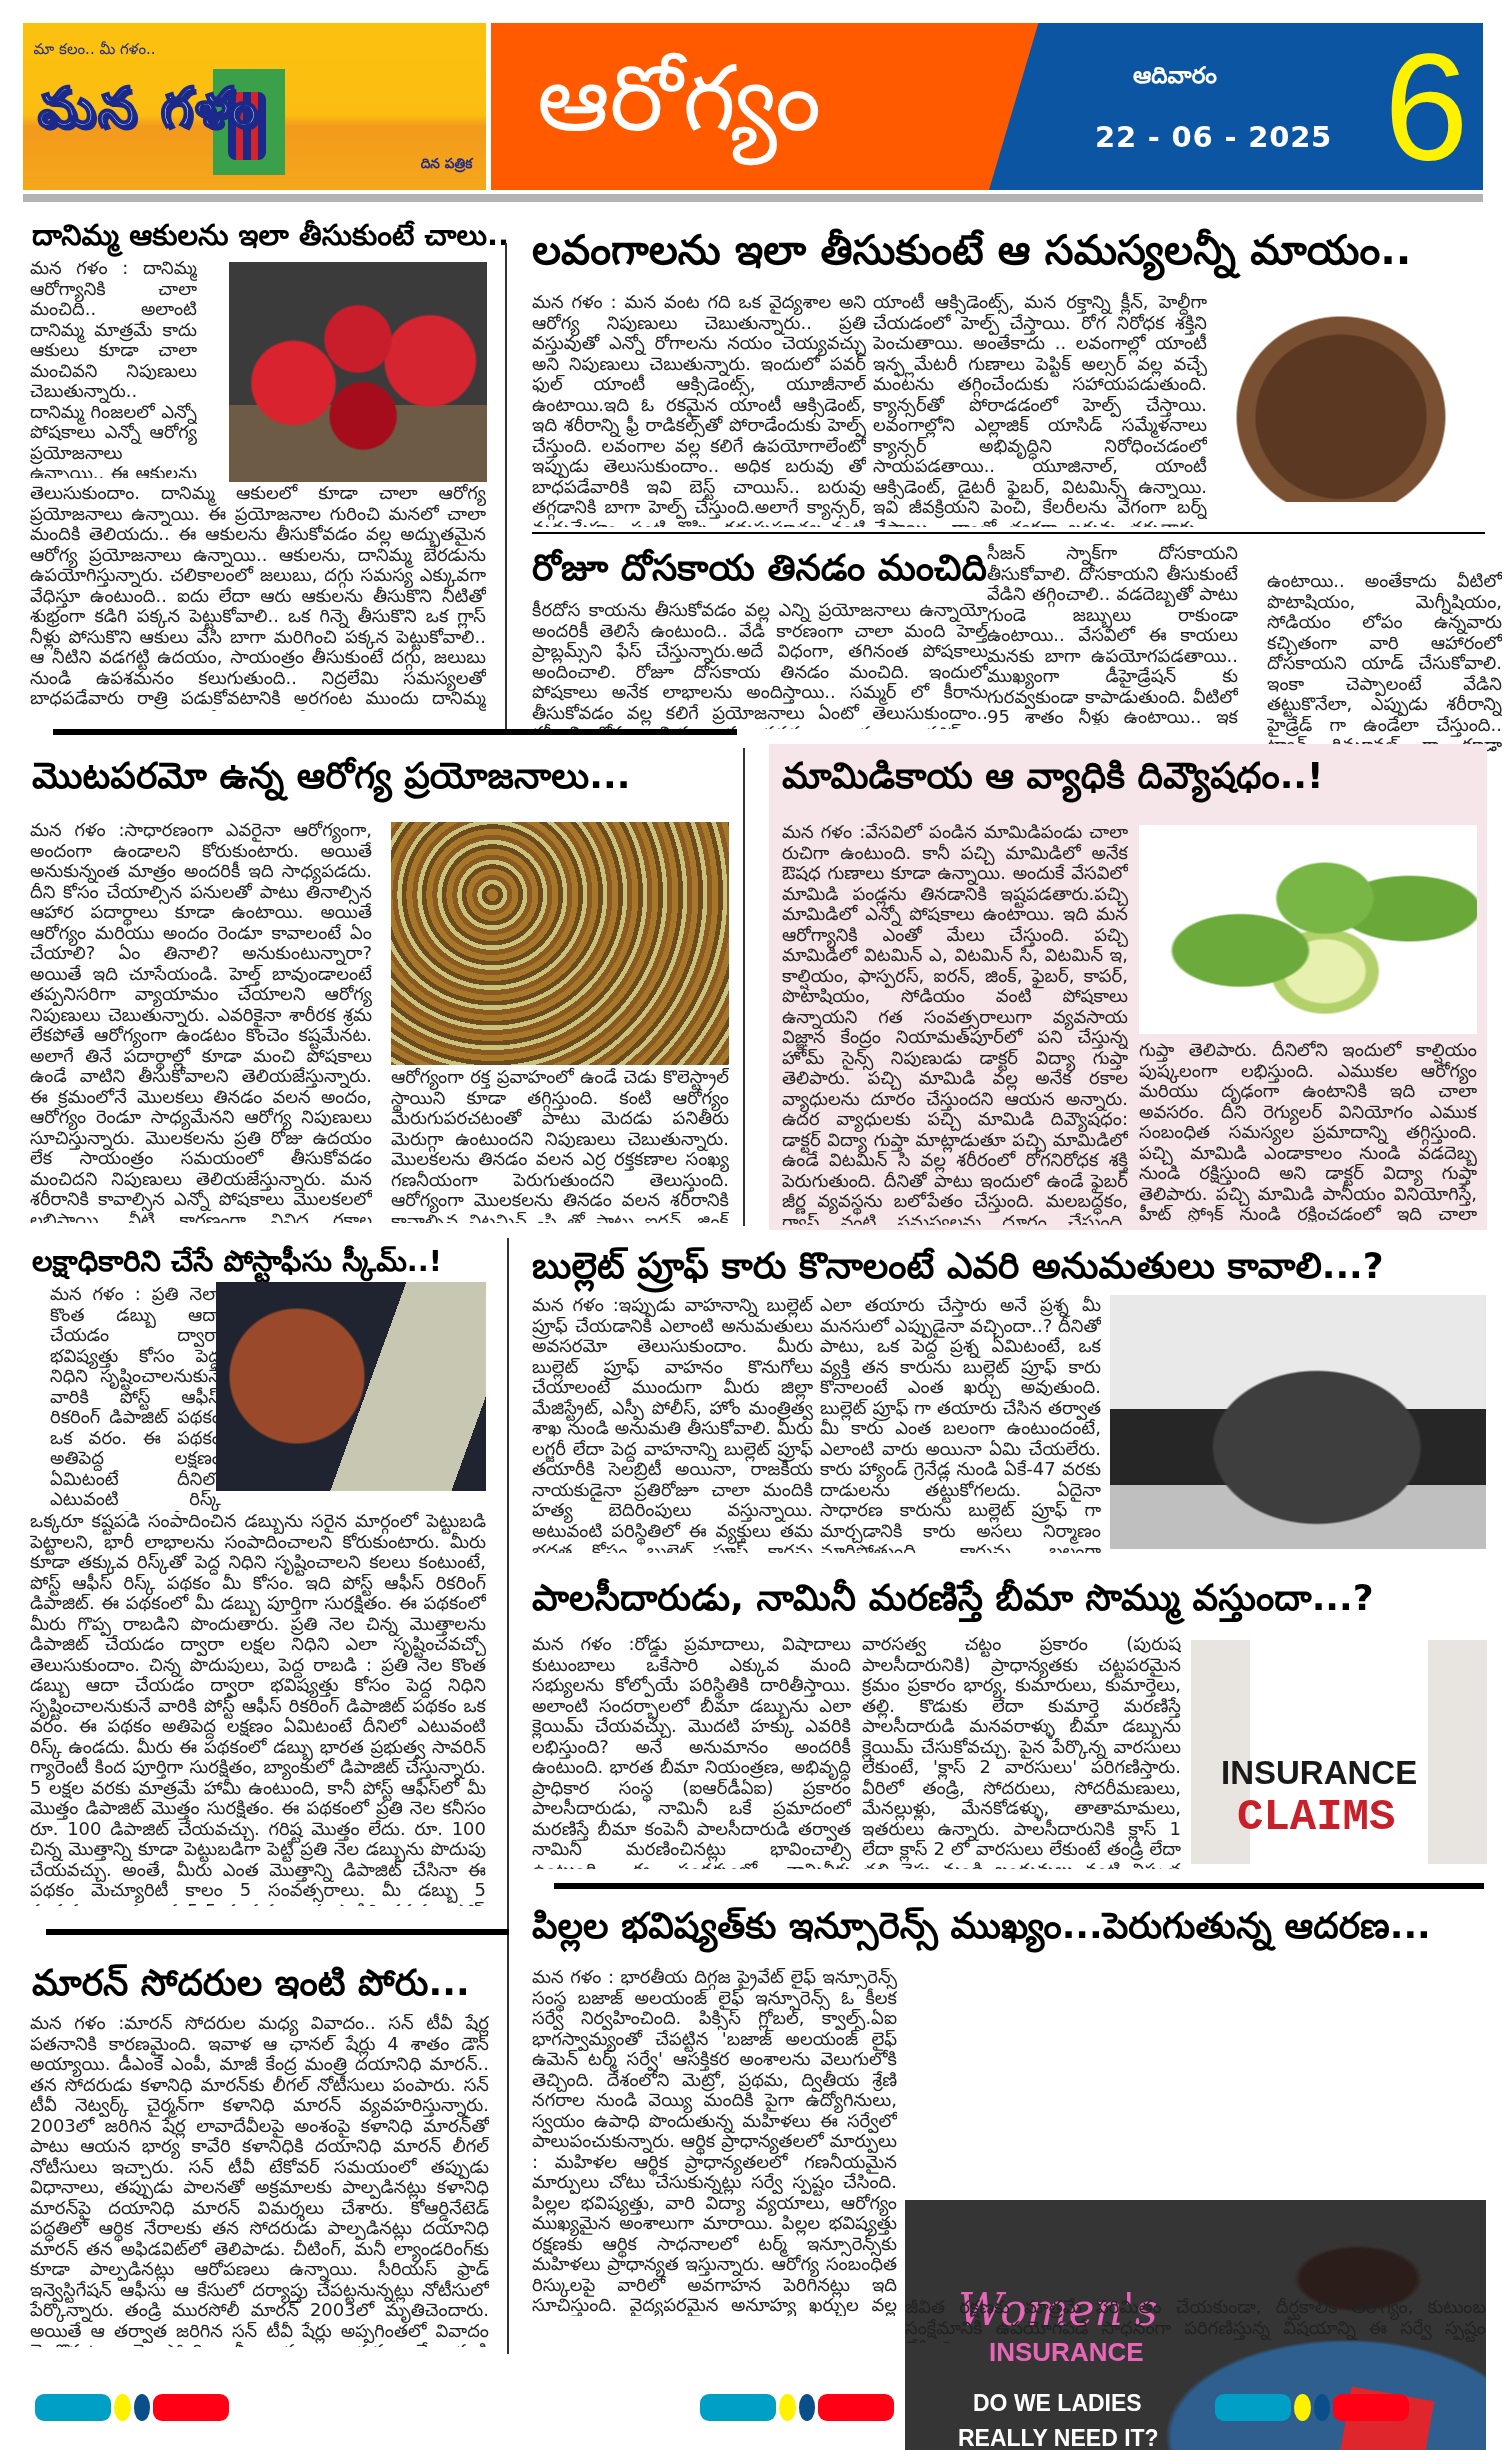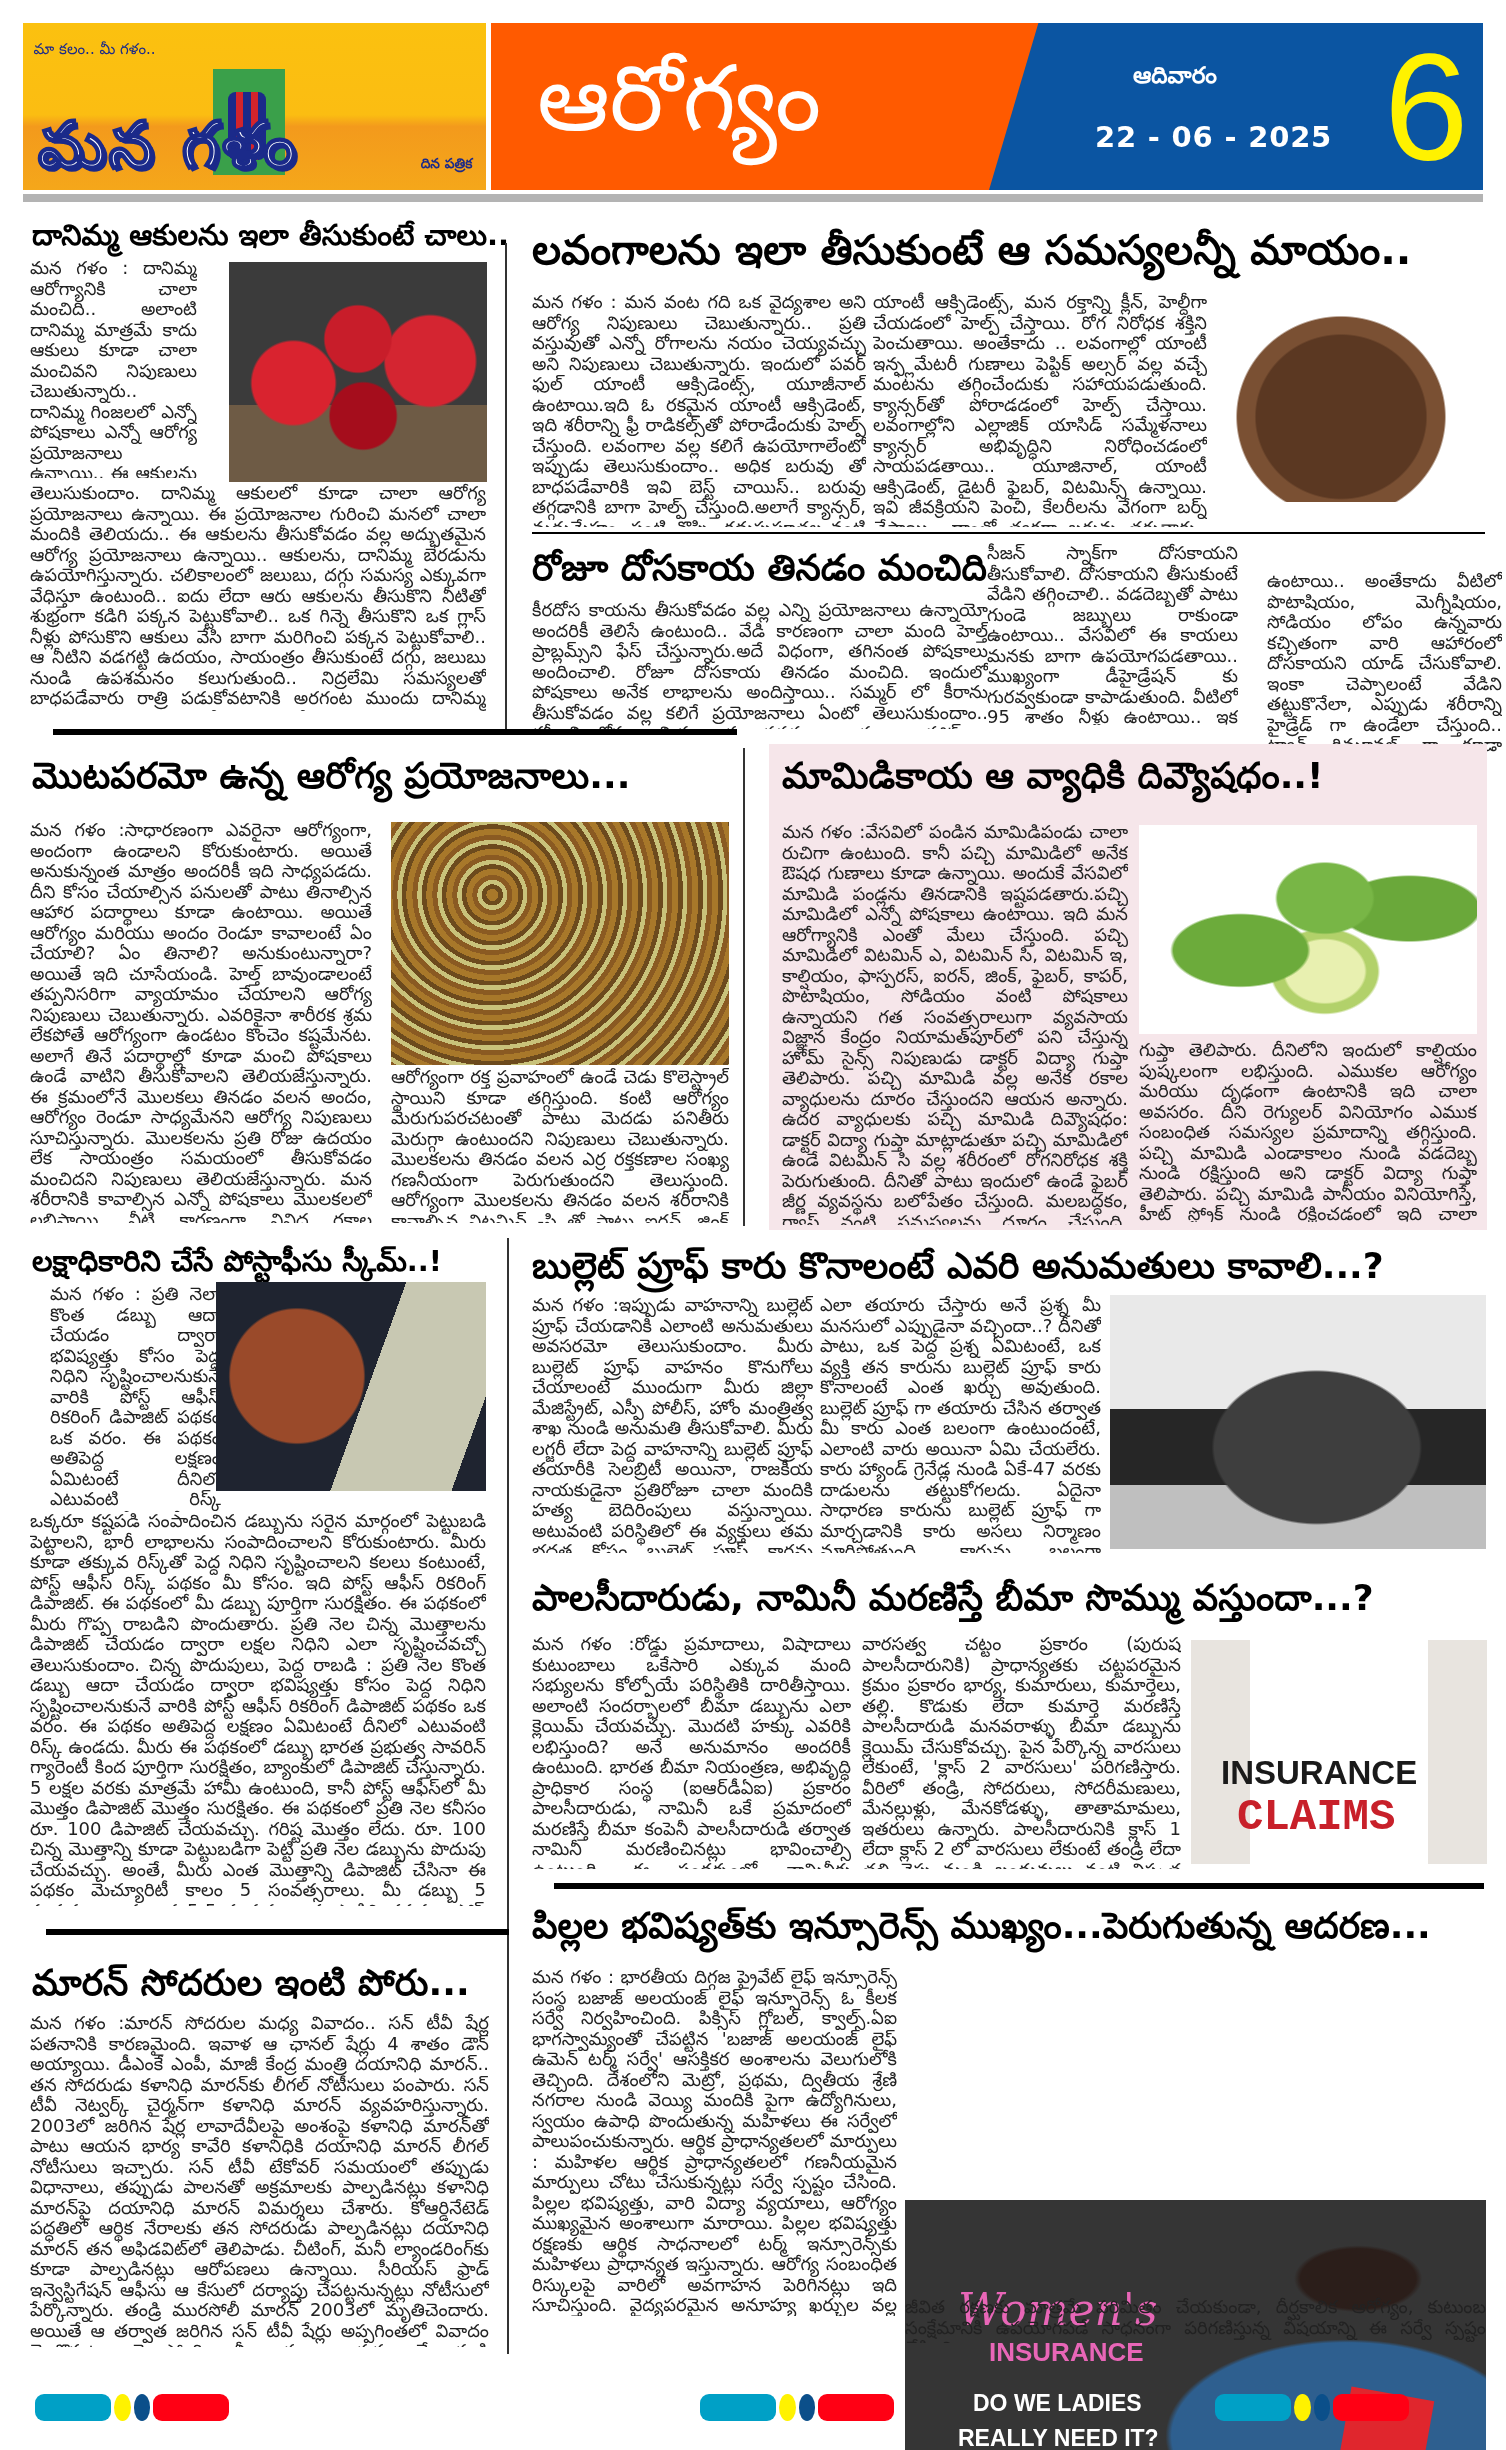--- a/index.html
+++ b/index.html
@@ -3,22 +3,22 @@
 <meta charset="utf-8">
 <style>
   * { box-sizing: border-box; margin: 0; padding: 0; }
   body { width: 1507px; height: 2450px; background: #ffffff; position: relative; overflow: hidden;
          font-family: "DejaVu Sans", sans-serif; color: #111; }
   .abs { position: absolute; }
   
   .mast-logo { left: 23px; top: 23px; width: 463px; height: 167px;
     background: linear-gradient(#fbc10f 0%, #fbbd12 55%, #f39a1c 62%, #f5a71a 100%); overflow: hidden; }
   .mast-tag { left: 10.6px; top: 16.7px; font-size: 15px; font-weight: normal; color: #1b2a8a; }
-  .mast-name { left: 15px; top: 53px; font-size: 64px; font-weight: bold; color: #fff;
-    -webkit-text-stroke: 2.3px #1b2a8a; letter-spacing: 3px; text-shadow: 3px 3px 0 #1b2a8a; margin-top: 32px; }
+  .mast-name { left: 15px; top: 53px; font-size: 54px; font-weight: bold; color: #fff;
+    -webkit-text-stroke: 2.3px #1b2a8a; letter-spacing: 3px; text-shadow: 3px 3px 0 #1b2a8a; }
   .mast-fist { left: 190px; top: 46px; width: 72px; height: 106px; background: #3aa04a; }
   .mast-fist::after { content: ""; position: absolute; left: 15px; top: 23px; width: 38px; height: 68px;
     background: repeating-linear-gradient(90deg, #1b2a8a 0 7.6px, #d3242c 7.6px 15px); border-radius: 7.6px; }
   .mast-sub { right: 13.7px; bottom: 15px; font-size: 13.7px; font-weight: bold; color: #1b2a8a; }
   .mast-section { left: 491px; top: 23px; width: 585px; height: 167px; background: #ff5a00;
     clip-path: polygon(0 0, 100% 0, 92% 100%, 0 100%); }
   .mast-section-title { left: 46px; top: 23px; font-size: 91px; color: #fff; font-weight: normal; }
   .mast-date { left: 989px; top: 23px; width: 494px; height: 167px; background: #0b55a2;
     clip-path: polygon(10% 0, 100% 0, 100% 100%, 0 100%); }
   .mast-day { left: 144px; top: 39px; font-size: 23px; color: #fff; font-weight: bold; }

